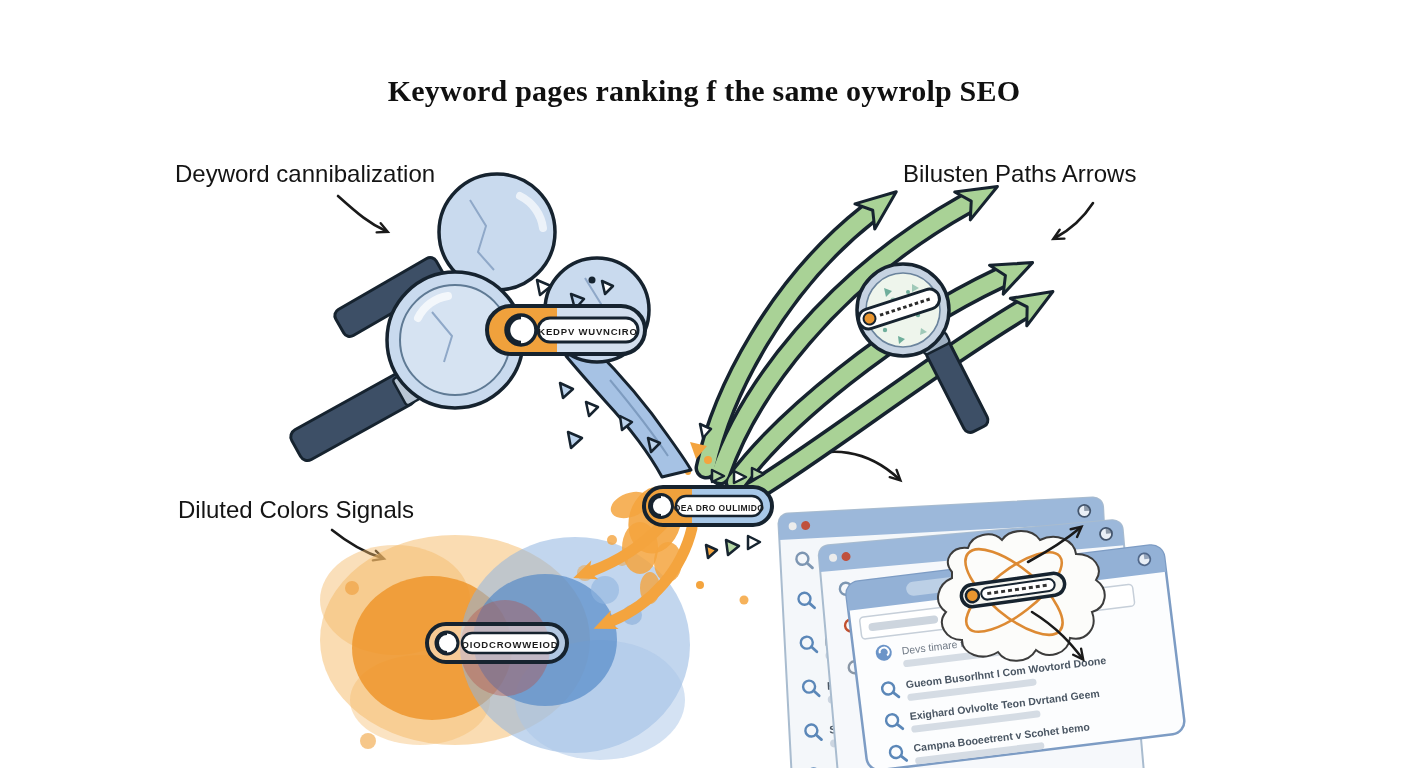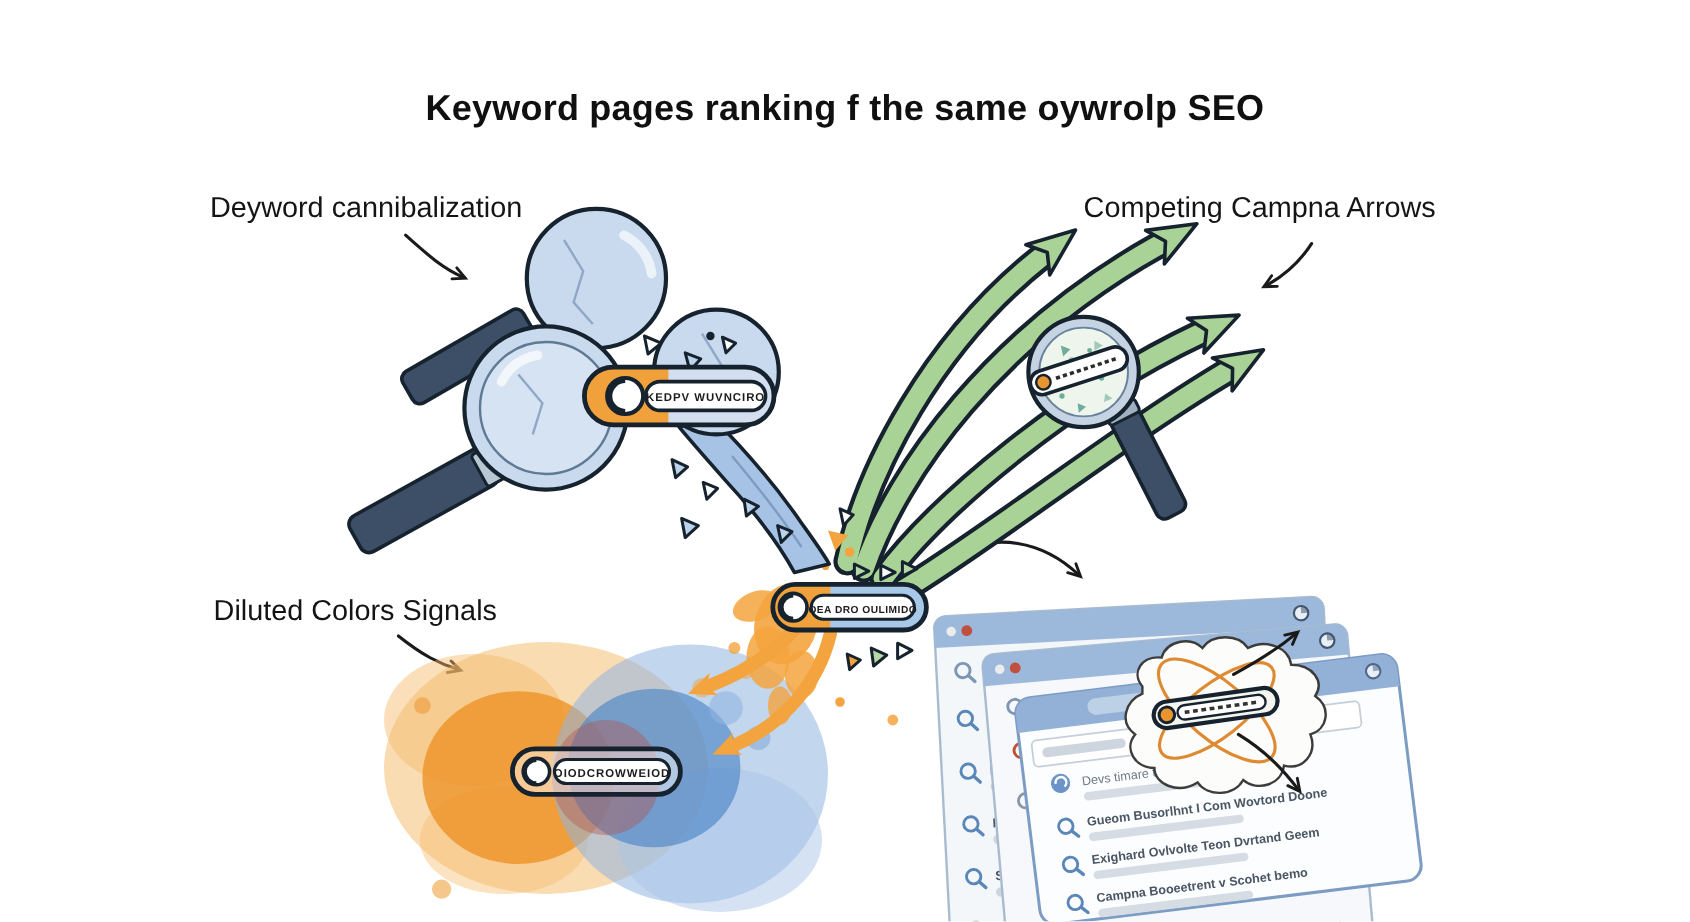--- a/index.html
+++ b/index.html
@@ -1,20 +1,20 @@
 <!DOCTYPE html>
 <html><head>
 <meta charset="utf-8">
 <style>
   html,body{margin:0;padding:0;background:#fff;}
   .canvas{position:relative;width:1408px;height:768px;background:#ffffff;overflow:hidden;
           font-family:"Liberation Sans",sans-serif;}
   .canvas svg{position:absolute;left:0;top:0;}
   .title{position:absolute;left:0;right:0;top:74px;text-align:center;
-         font-size:30px;font-weight:700;color:#101010;letter-spacing:.2px;}
+         font-size:30px;font-weight:700;color:#101010;letter-spacing:.2px;font-family:Liberation Serif, serif;}
   .label{position:absolute;font-size:24px;font-weight:400;color:#141414;white-space:nowrap;}
   .pilltext{font-weight:700;fill:#1c1c1c;}
   .rowtext{fill:#4a5663;font-weight:700;}
   .rowtext.light{fill:#707a86;font-weight:400;}
 </style>
 </head>
 <body>
 
 <div class="canvas">
 
@@ -292,16 +292,16 @@
     </g>
     <g fill="none" stroke="#1a1a1a" stroke-width="2.6" stroke-linecap="round">
       <path d="M1028 562 C1052 549 1068 538 1080 528" marker-end="url(#blackhead)"></path>
       <path d="M1032 612 C1058 628 1072 645 1082 658" marker-end="url(#blackhead)"></path>
     </g>
   </g>
 </svg>
 
 <div class="title">Keyword pages ranking f the same oywrolp SEO</div>
 <div class="label" style="left:175px;top:160px">Deyword cannibalization</div>
-<div class="label" style="left:903px;top:160px">Competing Campna Arrows</div>
+<div class="label" style="left:903px;top:160px">Bilusten Paths Arrows</div>
 <div class="label" style="left:178px;top:496px">Diluted Colors Signals</div>
 
 </div>
 
 </body></html>

